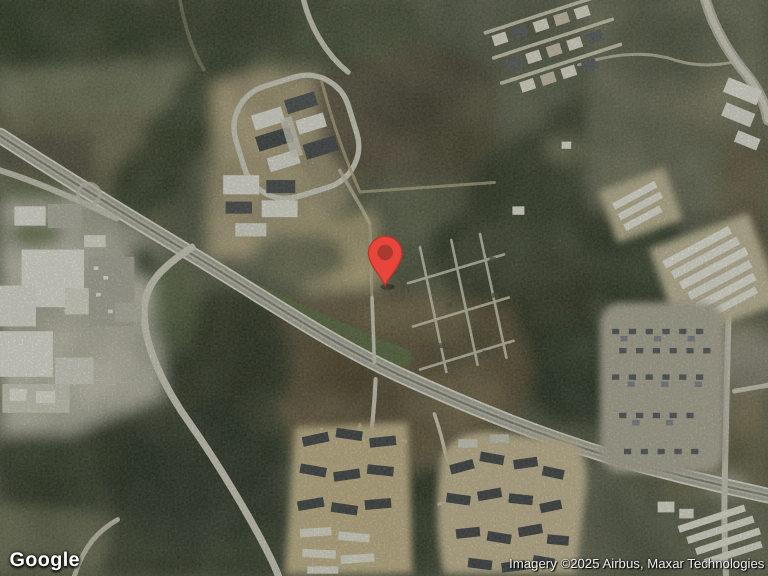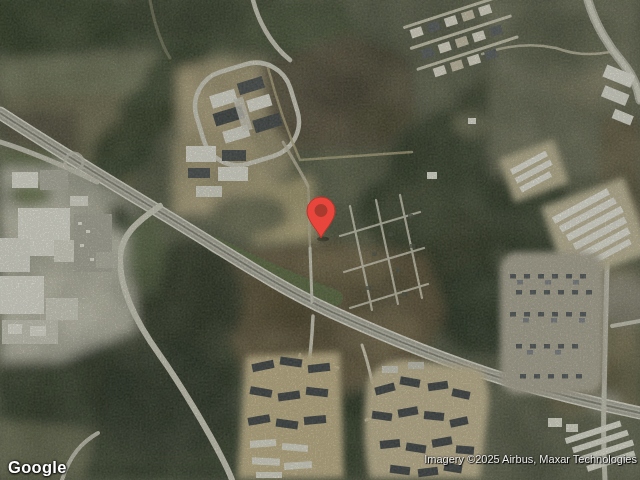--- a/index.html
+++ b/index.html
@@ -3,21 +3,21 @@
 <meta charset="utf-8">
 <style>
   html,body{margin:0;padding:0;background:#222;}
   .stage{position:relative;width:640px;height:480px;overflow:hidden;
          font-family:"Liberation Sans", sans-serif;background:#5E614E;}
   .stage svg{position:absolute;left:0;top:0;display:block;}
   .logo{position:absolute;left:8px;bottom:3px;font-size:16.5px;font-weight:600;
         letter-spacing:.3px;color:#fff;
         text-shadow:0 0 3px rgba(0,0,0,.9),0 1px 2px rgba(0,0,0,.85),1px 0 2px rgba(0,0,0,.7);
         user-select:none;cursor:pointer;}
-  .attribution{position:absolute;right:3px;bottom:15px;font-size:11px;color:#ECECEA;
+  .attribution{position:absolute;right:3px;bottom:4px;font-size:11px;color:#ECECEA;
         text-shadow:0 0 2px #000,1px 1px 1px #000;user-select:none;}
 </style>
 </head>
 <body>
 
 <div class="stage">
 <svg width="640" height="480" viewBox="0 0 640 480">
   <defs>
     <filter id="b6" x="-40%" y="-40%" width="180%" height="180%">
           <feGaussianBlur stdDeviation="6"></feGaussianBlur>

